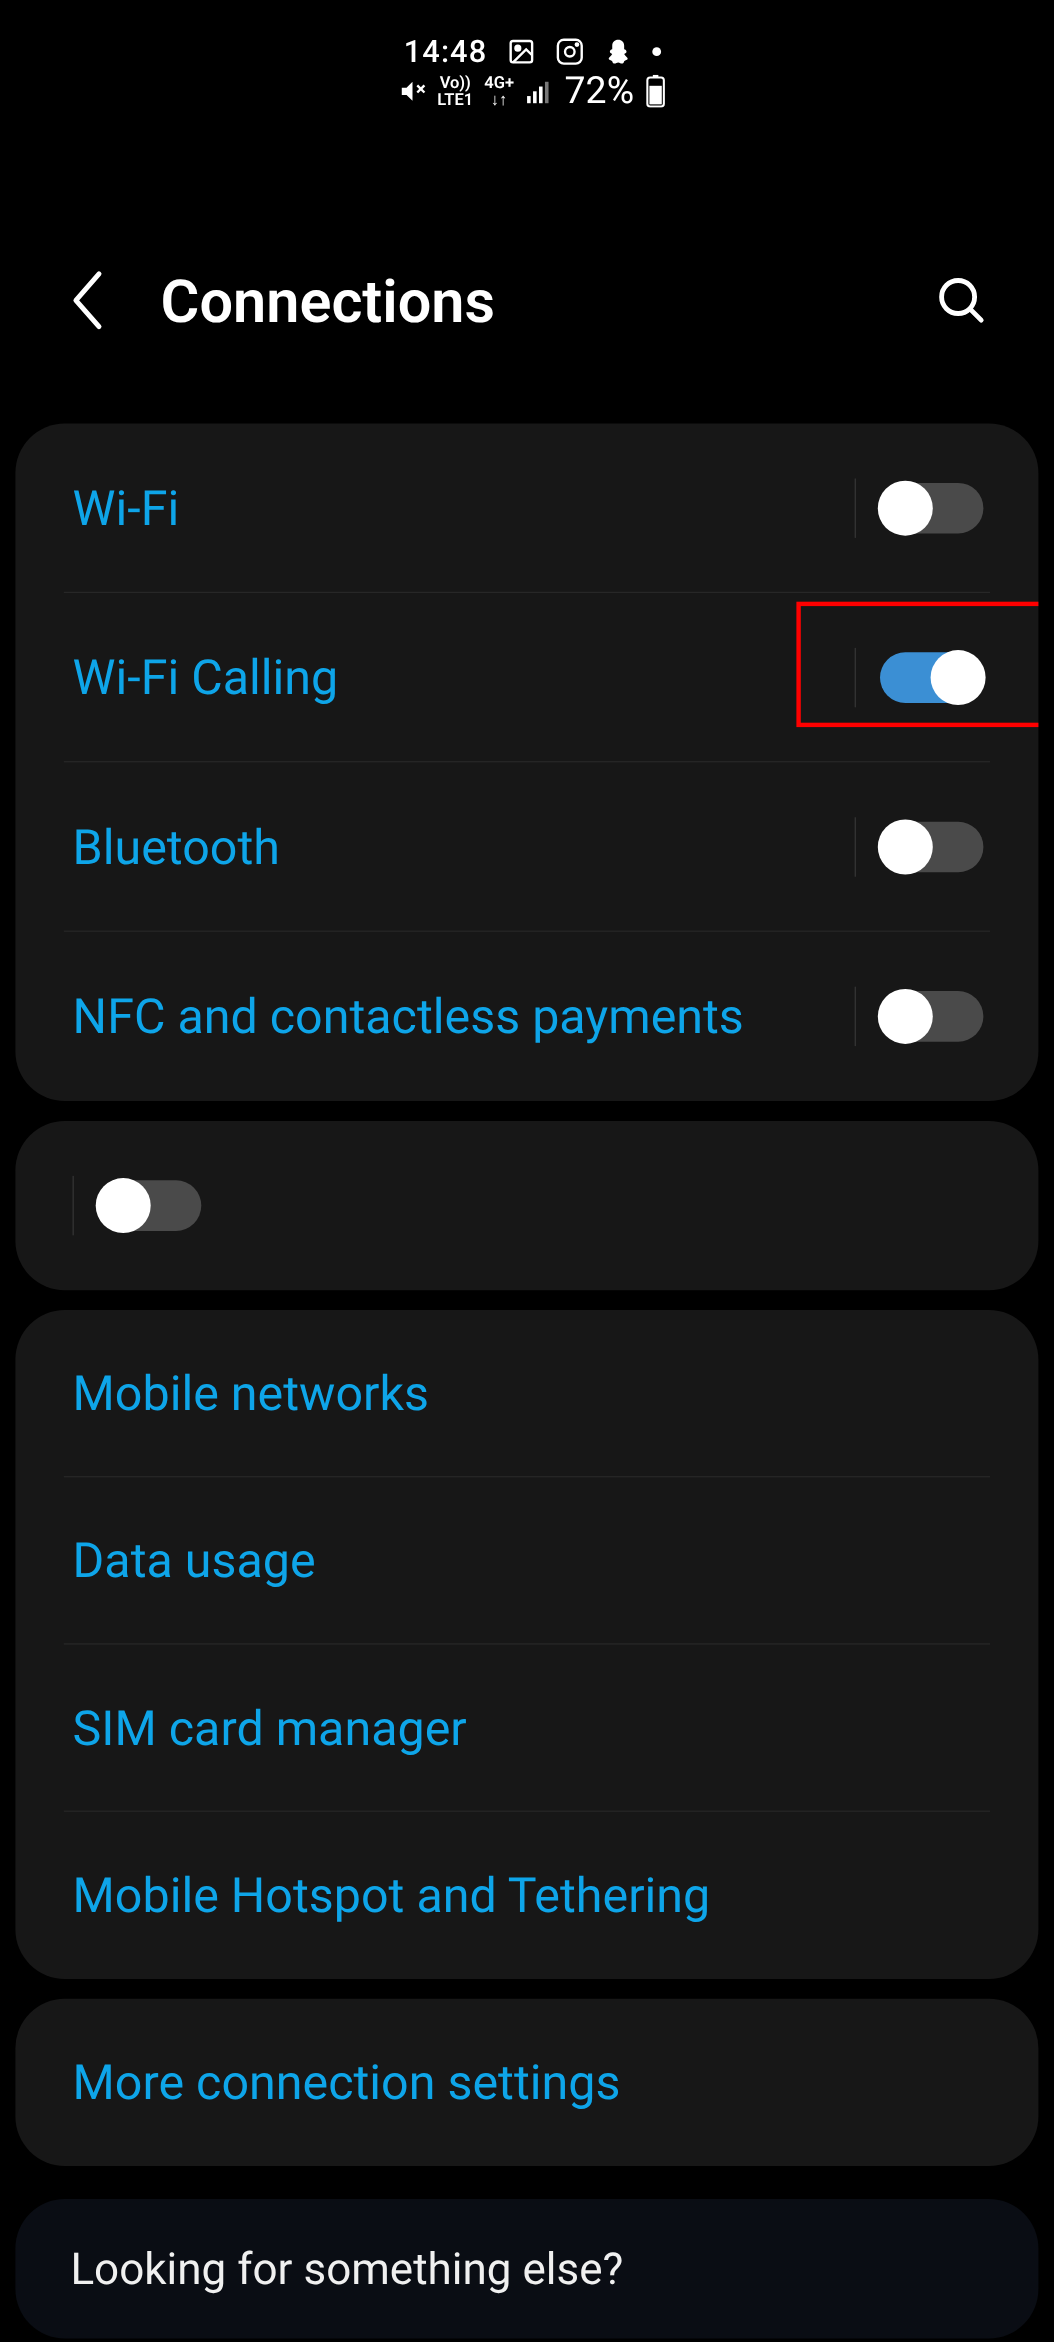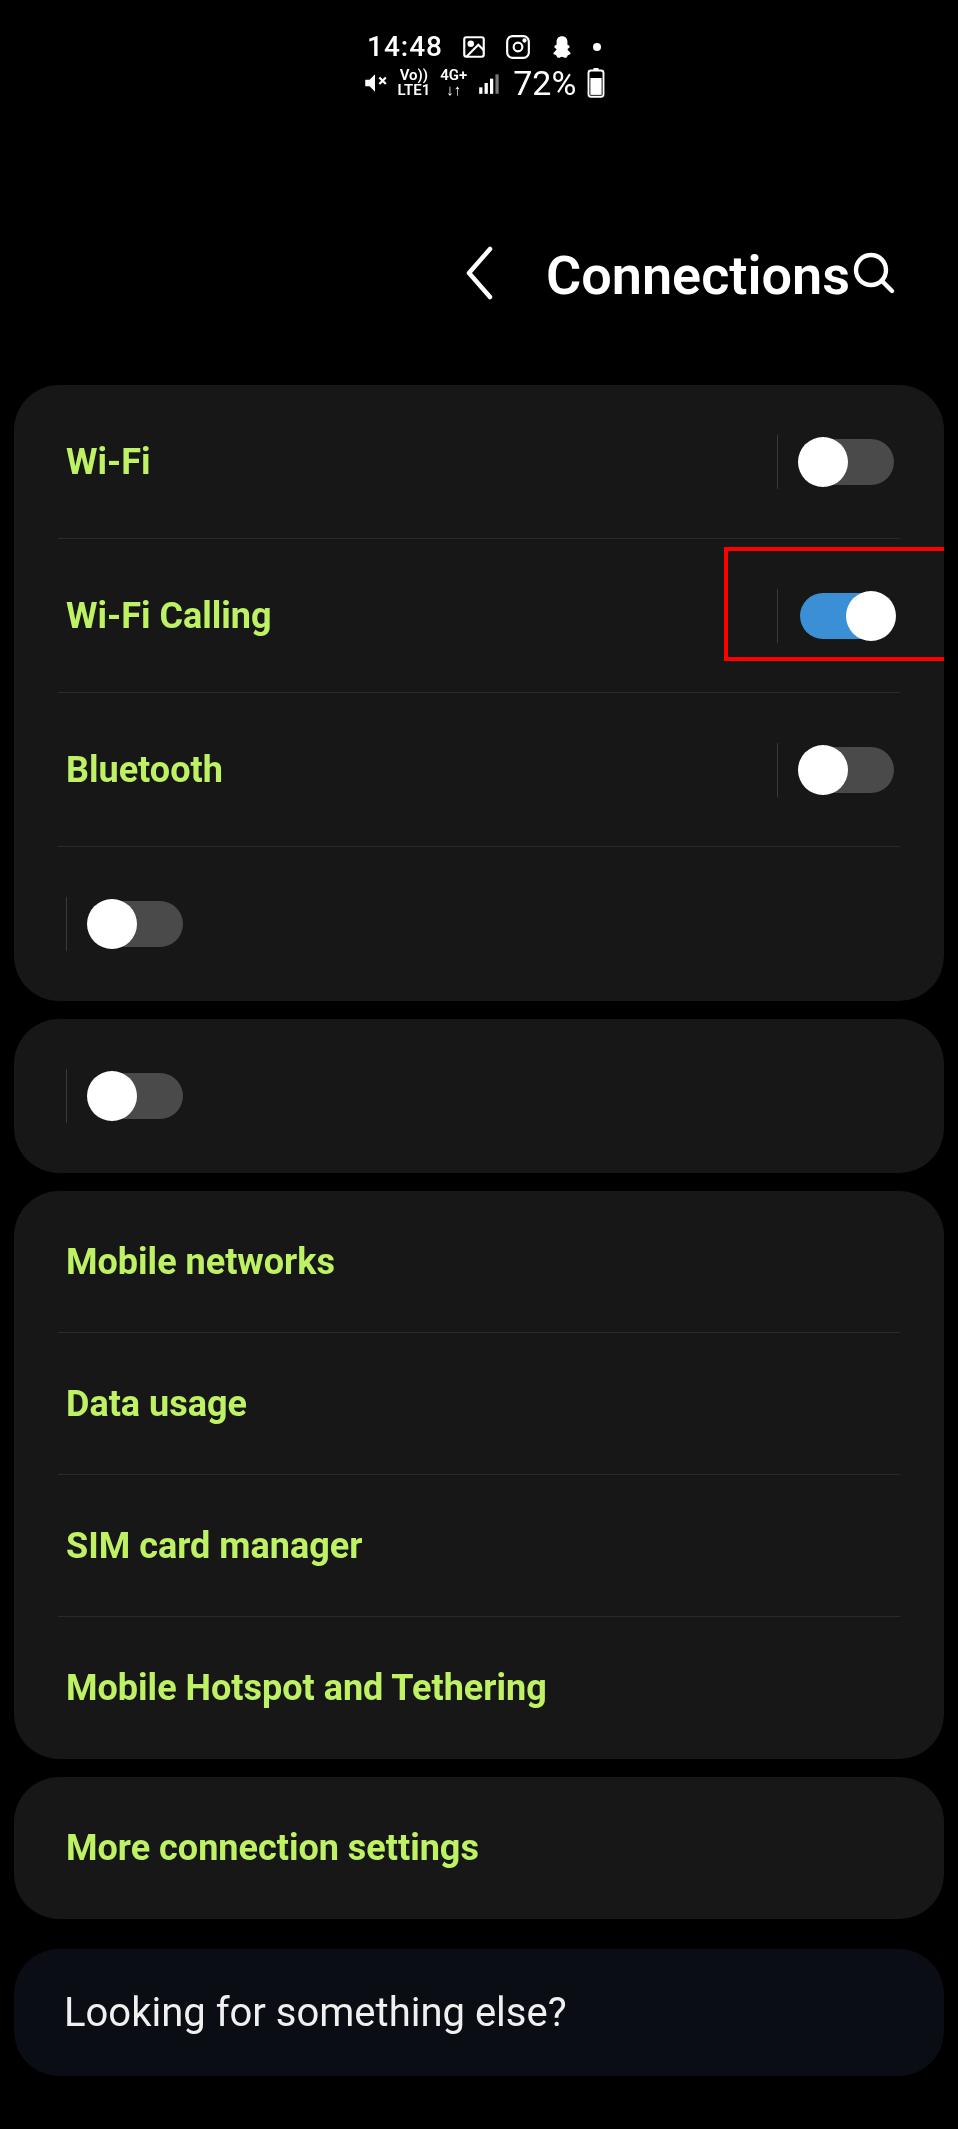--- a/index.html
+++ b/index.html
@@ -48,21 +48,21 @@
       line-height: 1;
       font-weight: 600;
     }
     .battery-text {
       font-size: 34px;
       font-weight: 400;
     }
     .header {
       display: flex;
       align-items: center;
-      justify-content: flex-end;
+      justify-content: space-between;
       padding: 120px 60px 60px 60px;
     }
     .header-left {
       display: flex;
       align-items: center;
       gap: 50px;
     }
     .back-btn {
       cursor: pointer;
     }
@@ -97,23 +97,23 @@
     .row:not(:last-child)::after {
       content: '';
       position: absolute;
       bottom: 0;
       left: 44px;
       right: 44px;
       height: 1px;
       background: #2a2a2a;
     }
     .row-label {
-      font-size: 36px;
-      font-weight: 700;
-      color: #bef264;
+      font-size: 44px;
+      font-weight: 400;
+      color: #0ea5e9;
     }
     .toggle-wrap {
       display: flex;
       align-items: center;
       gap: 22px;
       position: relative;
     }
     .toggle-divider {
       width: 1px;
       height: 54px;
@@ -266,20 +266,21 @@
   <div class="row">
     <span class="row-label">Bluetooth</span>
     <div class="toggle-wrap">
       <div class="toggle-divider"></div>
       <div class="toggle toggle-off">
           <div class="toggle-knob"></div>
         </div>
     </div>
   </div>
   <div class="row">
+    <span class="row-label">NFC and contactless payments</span>
     <div class="toggle-wrap">
       <div class="toggle-divider"></div>
       <div class="toggle toggle-off">
           <div class="toggle-knob"></div>
         </div>
     </div>
   </div>
 </div>
 
 <div class="card">

